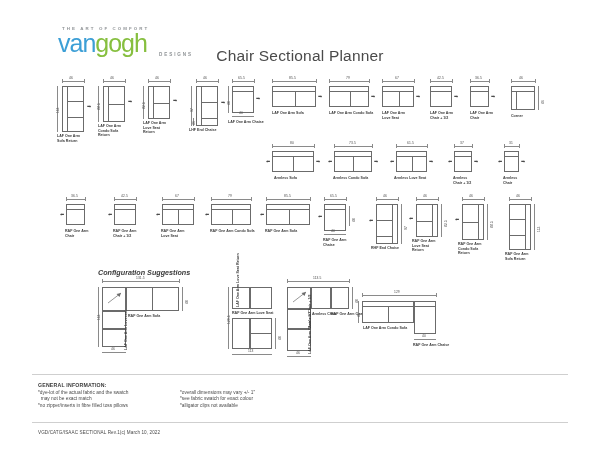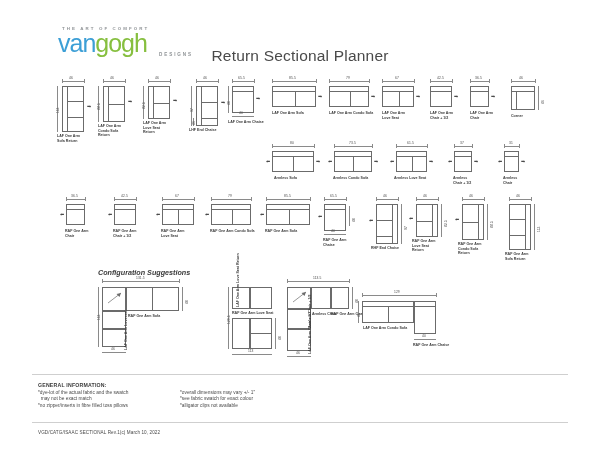--- a/index.html
+++ b/index.html
@@ -60,21 +60,21 @@
 <body>
 
 <div class="page">
 
   <div class="logo">
     <div class="tagline">THE ART OF COMFORT</div>
     <div class="word"><span class="van">van</span><span class="gogh">gogh</span></div>
     <div class="designs">DESIGNS</div>
   </div>
 
-  <div class="doc-title">Return Sectional Planner</div>
+  <div class="doc-title">Chair Sectional Planner</div>
 
   <div class="row" style="left:0;top:78px;">
 
     <div class="item" style="left:52px;top:0px;">
       <div class="dimline hline" style="left:10px;top:3px;width:22px;"></div>
       <div class="dimline vline" style="left:10px;top:1px;height:4px;"></div>
       <div class="dimline vline" style="left:32px;top:1px;height:4px;"></div>
       <div class="dim" style="left:17px;top:-2px;">46</div>
       <div class="dimline vline" style="left:5px;top:8px;height:46px;"></div>
       <div class="dim v" style="left:4px;top:35px;transform:rotate(-90deg);">113</div>

